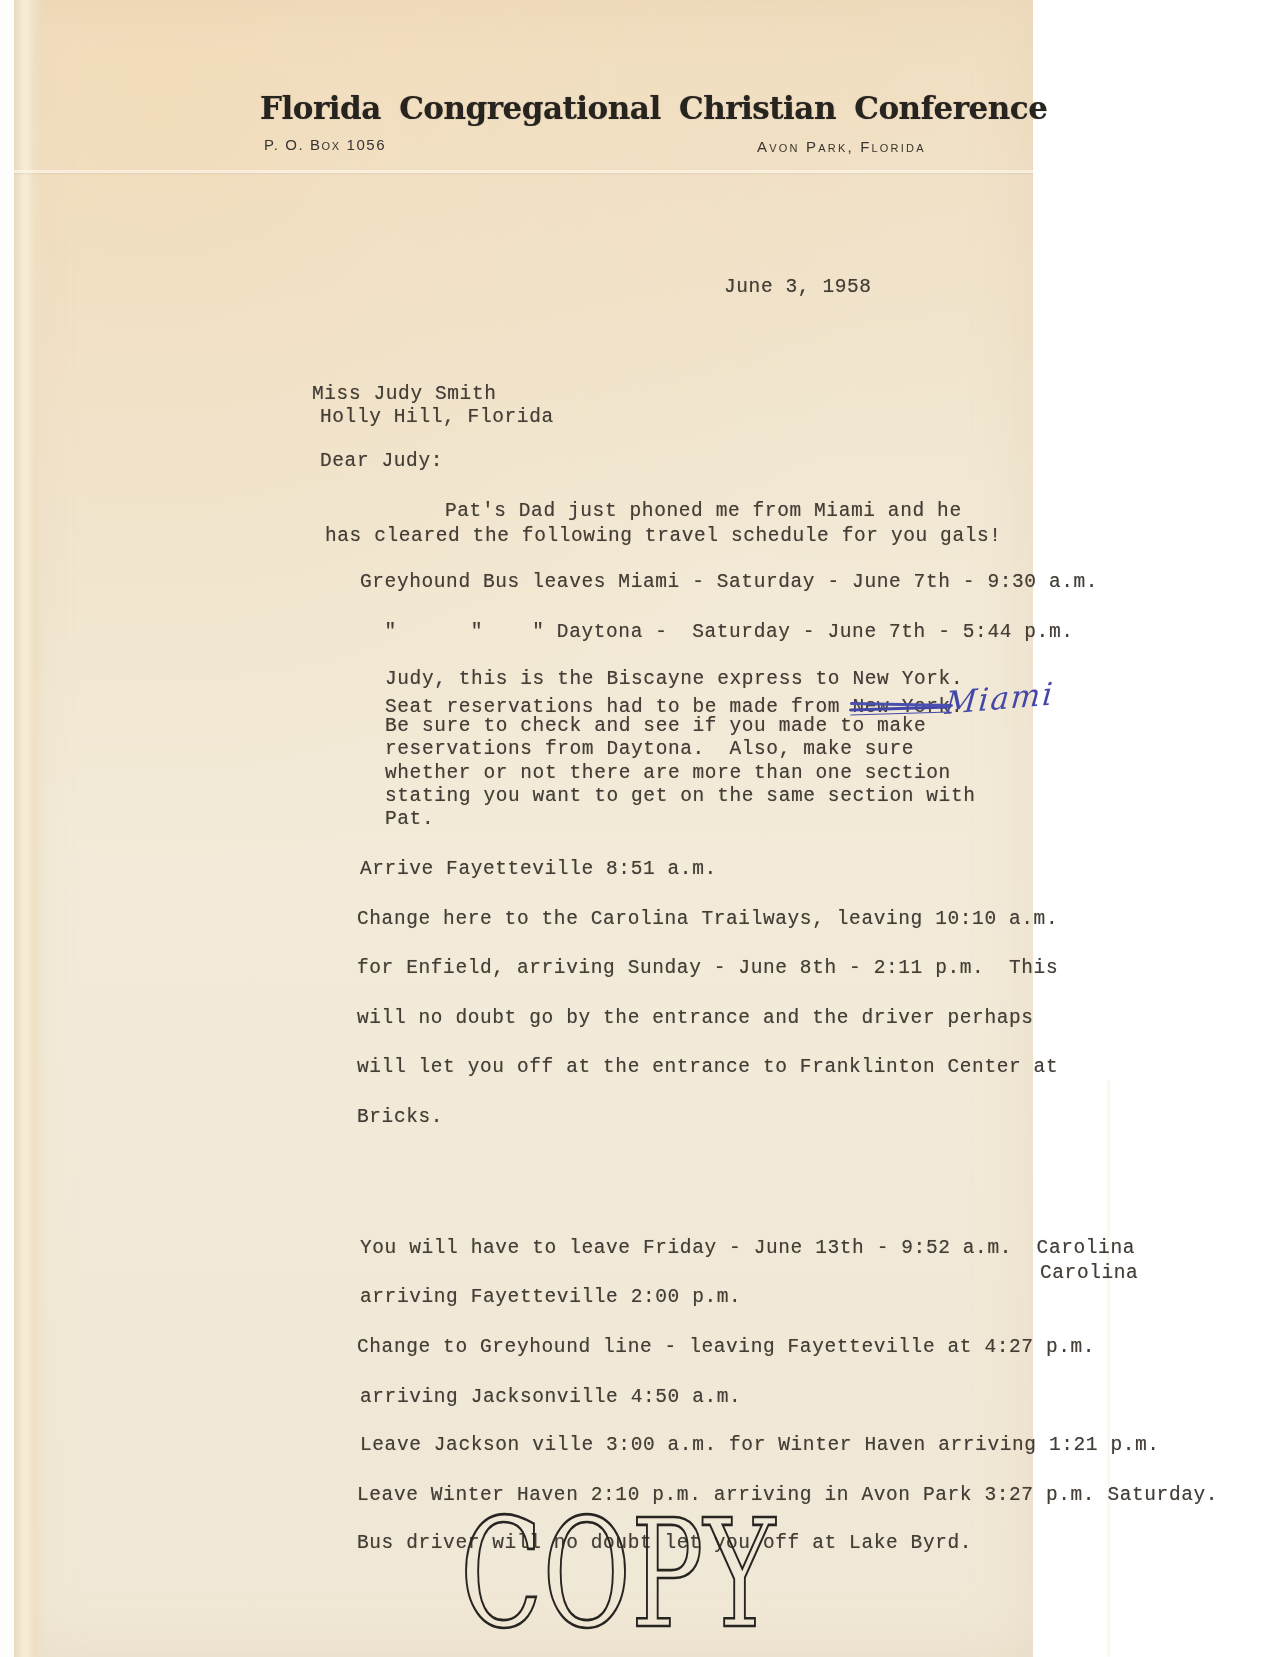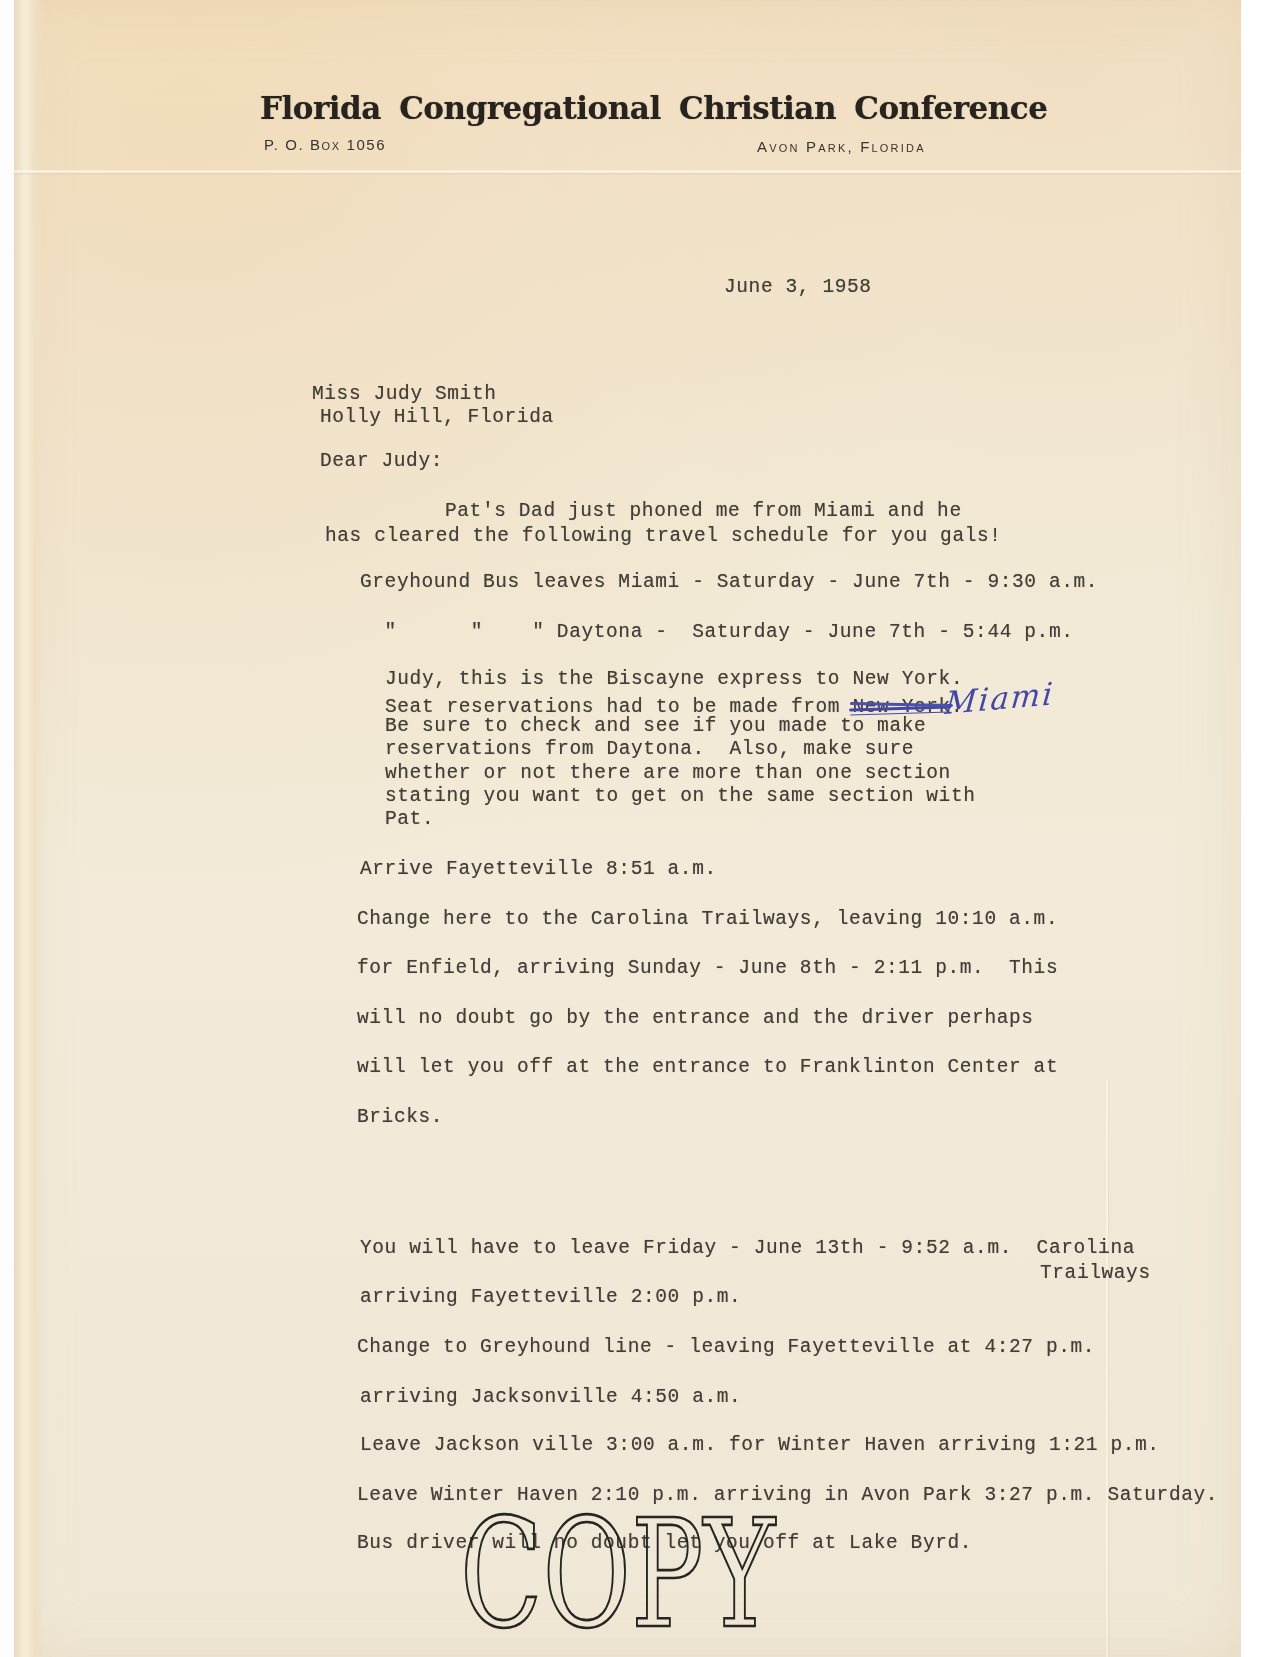--- a/index.html
+++ b/index.html
@@ -2,21 +2,21 @@
 <html><head>
 <meta charset="utf-8">
 <style>
   html,body{margin:0;padding:0;}
   body{
     width:1273px;height:1657px;
     background:#ffffff;
     font-family:"Liberation Sans",sans-serif;
     position:relative;overflow:hidden;
   }
-  .scan{position:absolute;inset:0;width:1241px;height:1657px;background:#fdfdfd;}
+  .scan{position:absolute;inset:0;width:1033px;height:1657px;background:#fdfdfd;}
   .paper{
     position:absolute;left:14px;top:0;right:0;bottom:0;
     background:
       radial-gradient(circle at 14% 7%, rgba(238,205,160,0.38), rgba(238,205,160,0) 42%),
       radial-gradient(circle at 85% 3%, rgba(232,204,164,0.25), rgba(232,204,164,0) 30%),
       linear-gradient(180deg,#f4e4c9 0%,#f3e6ce 9%,#f2e9d5 28%,#f2ebd9 55%,#f1e9d7 80%,#f0e8d6 100%);
     box-shadow:inset 0 0 60px rgba(210,185,150,0.25);
   }
   .edge-curl{
     position:absolute;left:14px;top:0;bottom:0;width:30px;
@@ -116,21 +116,21 @@
       <div class="typed" style="left: 385px; top: 762px;">whether or not there are more than one section</div>
       <div class="typed" style="left: 385px; top: 785px;">stating you want to get on the same section with</div>
       <div class="typed" style="left: 385px; top: 808px;">Pat.</div>
       <div class="typed" style="left: 360px; top: 858px;">Arrive Fayetteville 8:51 a.m.</div>
       <div class="typed" style="left: 357px; top: 908px;">Change here to the Carolina Trailways, leaving 10:10 a.m.</div>
       <div class="typed" style="left: 357px; top: 957px;">for Enfield, arriving Sunday - June 8th - 2:11 p.m.  This</div>
       <div class="typed" style="left: 357px; top: 1007px;">will no doubt go by the entrance and the driver perhaps</div>
       <div class="typed" style="left: 357px; top: 1056px;">will let you off at the entrance to Franklinton Center at</div>
       <div class="typed" style="left: 357px; top: 1106px;">Bricks.</div>
       <div class="typed" style="left: 360px; top: 1237px;">You will have to leave Friday - June 13th - 9:52 a.m.  Carolina</div>
-      <div class="typed" style="left: 1040px; top: 1262px;">Trailways</div>
+      <div class="typed" style="left: 1040px; top: 1262px;">Carolina</div>
       <div class="typed" style="left: 360px; top: 1286px;">arriving Fayetteville 2:00 p.m.</div>
       <div class="typed" style="left: 357px; top: 1336px;">Change to Greyhound line - leaving Fayetteville at 4:27 p.m.</div>
       <div class="typed" style="left: 360px; top: 1386px;">arriving Jacksonville 4:50 a.m.</div>
       <div class="typed" style="left: 360px; top: 1434px;">Leave Jackson ville 3:00 a.m. for Winter Haven arriving 1:21 p.m.</div>
       <div class="typed" style="left: 357px; top: 1484px;">Leave Winter Haven 2:10 p.m. arriving in Avon Park 3:27 p.m. Saturday.</div>
       <div class="typed" style="left: 357px; top: 1532px;">Bus driver will no doubt let you off at Lake Byrd.</div>
     </div>
 
   <div class="handwritten">Miami</div>
 

